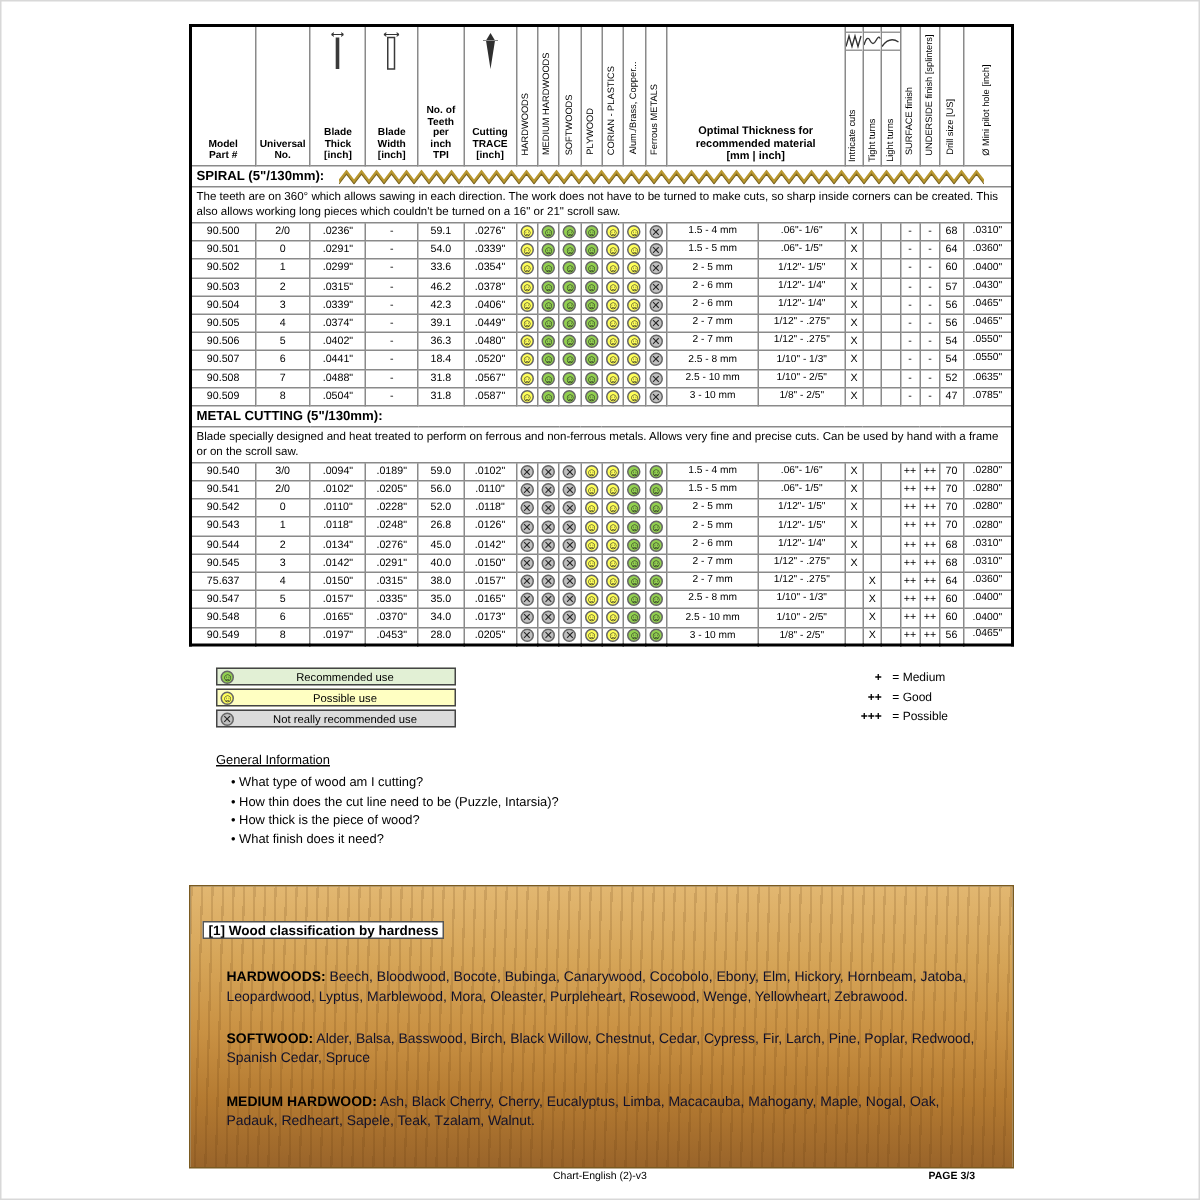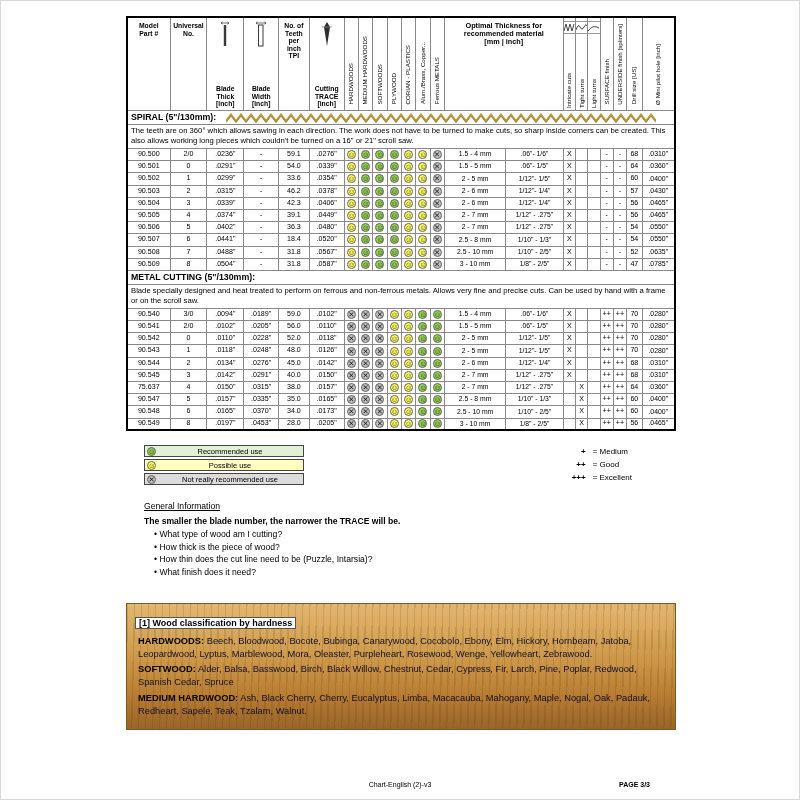--- a/index.html
+++ b/index.html
@@ -6,21 +6,21 @@
   html,body{margin:0;padding:0}
   body{width:800px;height:800px;background:#fff;font-family:"Liberation Sans",sans-serif;position:relative;color:#000;outline:1px solid #d8d8d8;outline-offset:-1px;overflow:hidden}
   .content{position:absolute;left:126px;top:16px;width:550px}
 
   table.spec{border-collapse:collapse;width:550px;table-layout:fixed;border:2px solid #000;background:#fff}
   .spec th,.spec td{border:1px solid #8a8a8a;padding:0;overflow:hidden}
   .spec thead tr{height:92px}
   .spec th{font-weight:bold;font-size:6.8px;line-height:1.12;vertical-align:bottom;background:#fff}
   .hlabel{display:block;white-space:pre-line;text-align:center;padding:1px 0 2px}
   .thx{display:flex;flex-direction:column;align-items:center;justify-content:space-between;height:92px;padding-top:3px}
-  .thx.textonly{}
+  .thx.textonly{justify-content:flex-end}
   th.rot{vertical-align:bottom;text-align:center;padding-bottom:2px}
   .rot-span{display:inline-block;writing-mode:vertical-rl;transform:rotate(180deg);font-size:6.2px;font-weight:normal;white-space:nowrap;line-height:1;margin-bottom:2px}
   .cut-icon{width:15px;height:13px;border:1px solid #999;display:flex;align-items:center;justify-content:center;background:#fff}
   .blade-icon{display:flex;align-items:flex-start;justify-content:center}
 
   .spec td{font-size:7.1px;text-align:center;height:12.2px;line-height:1}
   td.pilot{font-size:6.9px}
   td.mm,td.inch{font-size:6.8px}
   tr.sec-title td,tr.sec-desc td{border-left:none;border-right:none}
   .sec-title-inner{display:flex;align-items:center;padding:1px 3px;height:13px}
@@ -41,27 +41,27 @@
   .rt{display:flex;gap:7px}
   .rt-sym{width:18px;text-align:right;font-weight:bold}
 
   .geninfo{margin:16px 0 0 18px;font-size:8.6px}
   .gi-heading{font-weight:normal;text-decoration:underline;margin-bottom:5px}
   .gi-line{font-weight:bold;margin:2.5px 0}
   .gi-bullets{margin:3px 0 0 10px;padding:0;list-style:none}
   .gi-bullets li{font-weight:normal;margin:2.5px 0}
   .gi-bullets li::before{content:"• "}
 
-  .woodblock{margin-top:26px;border:1px solid #7a5a20;padding:8px 8px 8px;
+  .woodblock{margin-top:26px;border:1px solid #7a5a20;padding:19px 8px 8px;
     background:
       repeating-linear-gradient(91.5deg, rgba(92,52,10,0.16) 0 1.5px, rgba(255,255,255,0) 1.5px 7px),
       linear-gradient(180deg,#e2b771 0%,#d6a558 26%,#c99143 52%,#b47a31 76%,#99642a 100%)}
   .wood-heading{display:inline-block;background:#fff;font-weight:bold;font-size:9px;padding:0 3px;border:1px solid #555;margin-bottom:3px}
   .wood-text{font-size:9.3px;line-height:1.38;color:#10102a}
-  .wood-entry{margin:3px}
+  .wood-entry{margin:16px}
   .wood-label{font-weight:bold;color:#000}
 
   .footer{position:absolute;top:781px;left:0;width:800px;font-size:7px;height:12px}
   .f-center{position:absolute;left:0;right:0;text-align:center}
   .f-right{position:absolute;right:150px;font-weight:bold}
 </style>
 </head>
 <body>
 
 <div class="content">
@@ -546,21 +546,21 @@
           <td>++</td>
           <td>++</td>
           <td>70</td>
           <td class="pilot">.0280"</td>
         </tr>
         <tr class="data-row">
           <td>90.543</td>
           <td>1</td>
           <td>.0118"</td>
           <td>.0248"</td>
-          <td>48.0</td>
+          <td>26.8</td>
           <td>.0126"</td>
           <td class="mat"><span class="sm sm-x">✕</span></td>
           <td class="mat"><span class="sm sm-x">✕</span></td>
           <td class="mat"><span class="sm sm-x">✕</span></td>
           <td class="mat"><span class="sm sm-y">☺</span></td>
           <td class="mat"><span class="sm sm-y">☺</span></td>
           <td class="mat"><span class="sm sm-g">☺</span></td>
           <td class="mat"><span class="sm sm-g">☺</span></td>
           <td class="mm">2 - 5 mm</td>
           <td class="inch">1/12"- 1/5"</td>
@@ -738,32 +738,31 @@
       <div class="rt">
           <span class="rt-sym">+</span>
           <span>= Medium</span>
         </div>
       <div class="rt">
           <span class="rt-sym">++</span>
           <span>= Good</span>
         </div>
       <div class="rt">
           <span class="rt-sym">+++</span>
-          <span>= Excellent</span>
+          <span>= Possible</span>
         </div>
     </div>
   </div>
 
   <div class="geninfo">
     <div class="gi-heading">General Information</div>
-    <div class="gi-line">The smaller the blade number, the narrower the TRACE will be.</div>
     <ul class="gi-bullets">
       <li>What type of wood am I cutting?</li>
+      <li>How thin does the cut line need to be (Puzzle, Intarsia)?</li>
       <li>How thick is the piece of wood?</li>
-      <li>How thin does the cut line need to be (Puzzle, Intarsia)?</li>
       <li>What finish does it need?</li>
     </ul>
   </div>
 
   <div class="woodblock">
     <span class="wood-heading">[1] Wood classification by hardness</span>
     <div class="wood-text">
       <div class="wood-entry"><span class="wood-label">HARDWOODS:</span><span> Beech, Bloodwood, Bocote, Bubinga, Canarywood, Cocobolo, Ebony, Elm, Hickory, Hornbeam, Jatoba, Leopardwood, Lyptus, Marblewood, Mora, Oleaster, Purpleheart, Rosewood, Wenge, Yellowheart, Zebrawood.</span></div>
       <div class="wood-entry"><span class="wood-label">SOFTWOOD:</span><span> Alder, Balsa, Basswood, Birch, Black Willow, Chestnut, Cedar, Cypress, Fir, Larch, Pine, Poplar, Redwood, Spanish Cedar, Spruce</span></div>
       <div class="wood-entry"><span class="wood-label">MEDIUM HARDWOOD:</span><span> Ash, Black Cherry, Cherry, Eucalyptus, Limba, Macacauba, Mahogany, Maple, Nogal, Oak, Padauk, Redheart, Sapele, Teak, Tzalam, Walnut.</span></div>

